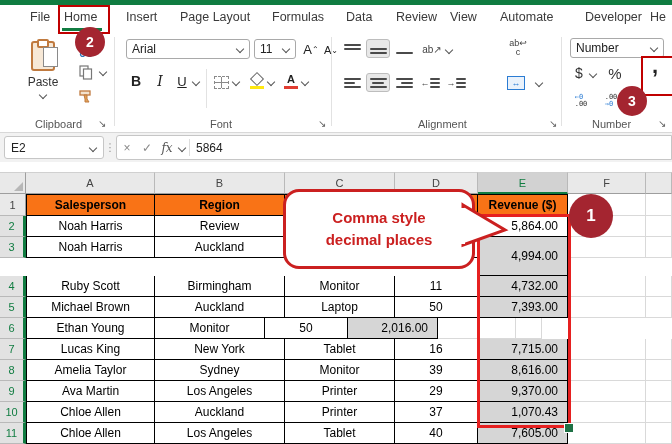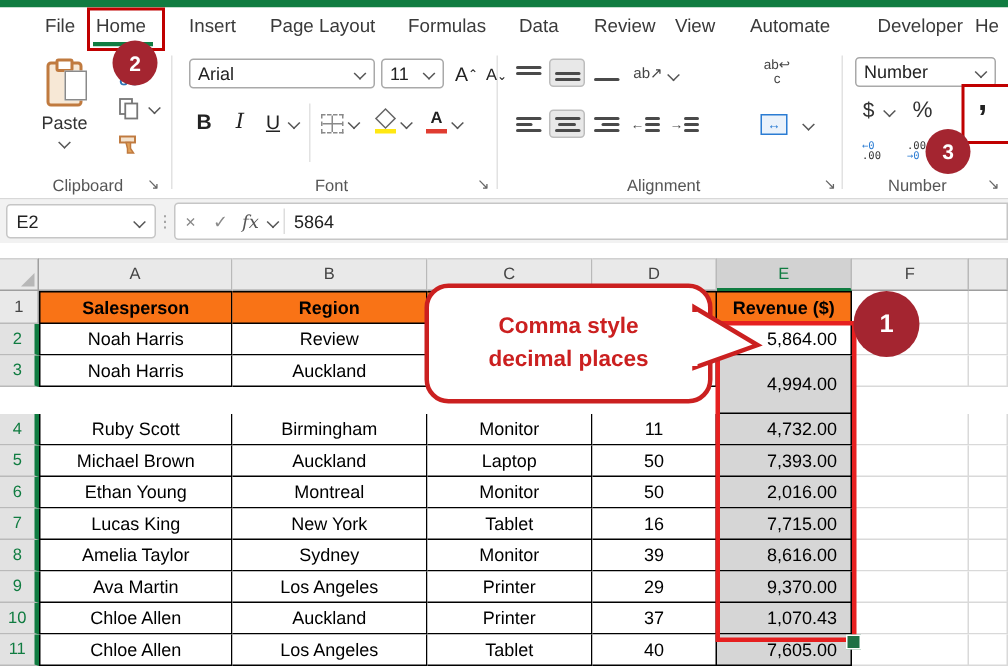--- a/index.html
+++ b/index.html
@@ -402,21 +402,20 @@
         <div class="cell tcell" style="width: 130px; height: 21px; flex: 0 0 130px;">Auckland</div>
         <div class="cell tcell" style="width: 110px; height: 21px; flex: 0 0 110px;">Laptop</div>
         <div class="cell tcell" style="width: 83px; height: 21px; flex: 0 0 83px;">50</div>
         <div class="cell tcell ecell efill" style="width: 90px; height: 21px; flex: 0 0 90px;">7,393.00</div>
         <div class="cell ocell" style="width: 78px; height: 21px; flex: 0 0 78px;"></div>
         <div class="cell ocell" style="width: 26px; height: 21px; flex: 0 0 26px;"></div>
       </div>
       <div class="grow">
         <div class="rh sel" style="width: 26px; height: 21px; flex: 0 0 26px;">6</div>
         <div class="cell tcell first" style="width: 129px; height: 21px; flex: 0 0 129px;">Ethan Young</div>
-        <div class="cell tcell" style="width: 130px; height: 21px; flex: 0 0 130px;">Montreal</div>
         <div class="cell tcell" style="width: 110px; height: 21px; flex: 0 0 110px;">Monitor</div>
         <div class="cell tcell" style="width: 83px; height: 21px; flex: 0 0 83px;">50</div>
         <div class="cell tcell ecell efill" style="width: 90px; height: 21px; flex: 0 0 90px;">2,016.00</div>
         <div class="cell ocell" style="width: 78px; height: 21px; flex: 0 0 78px;"></div>
         <div class="cell ocell" style="width: 26px; height: 21px; flex: 0 0 26px;"></div>
       </div>
       <div class="grow">
         <div class="rh sel" style="width: 26px; height: 21px; flex: 0 0 26px;">7</div>
         <div class="cell tcell first" style="width: 129px; height: 21px; flex: 0 0 129px;">Lucas King</div>
         <div class="cell tcell" style="width: 130px; height: 21px; flex: 0 0 130px; text-align: right;">New York</div>

